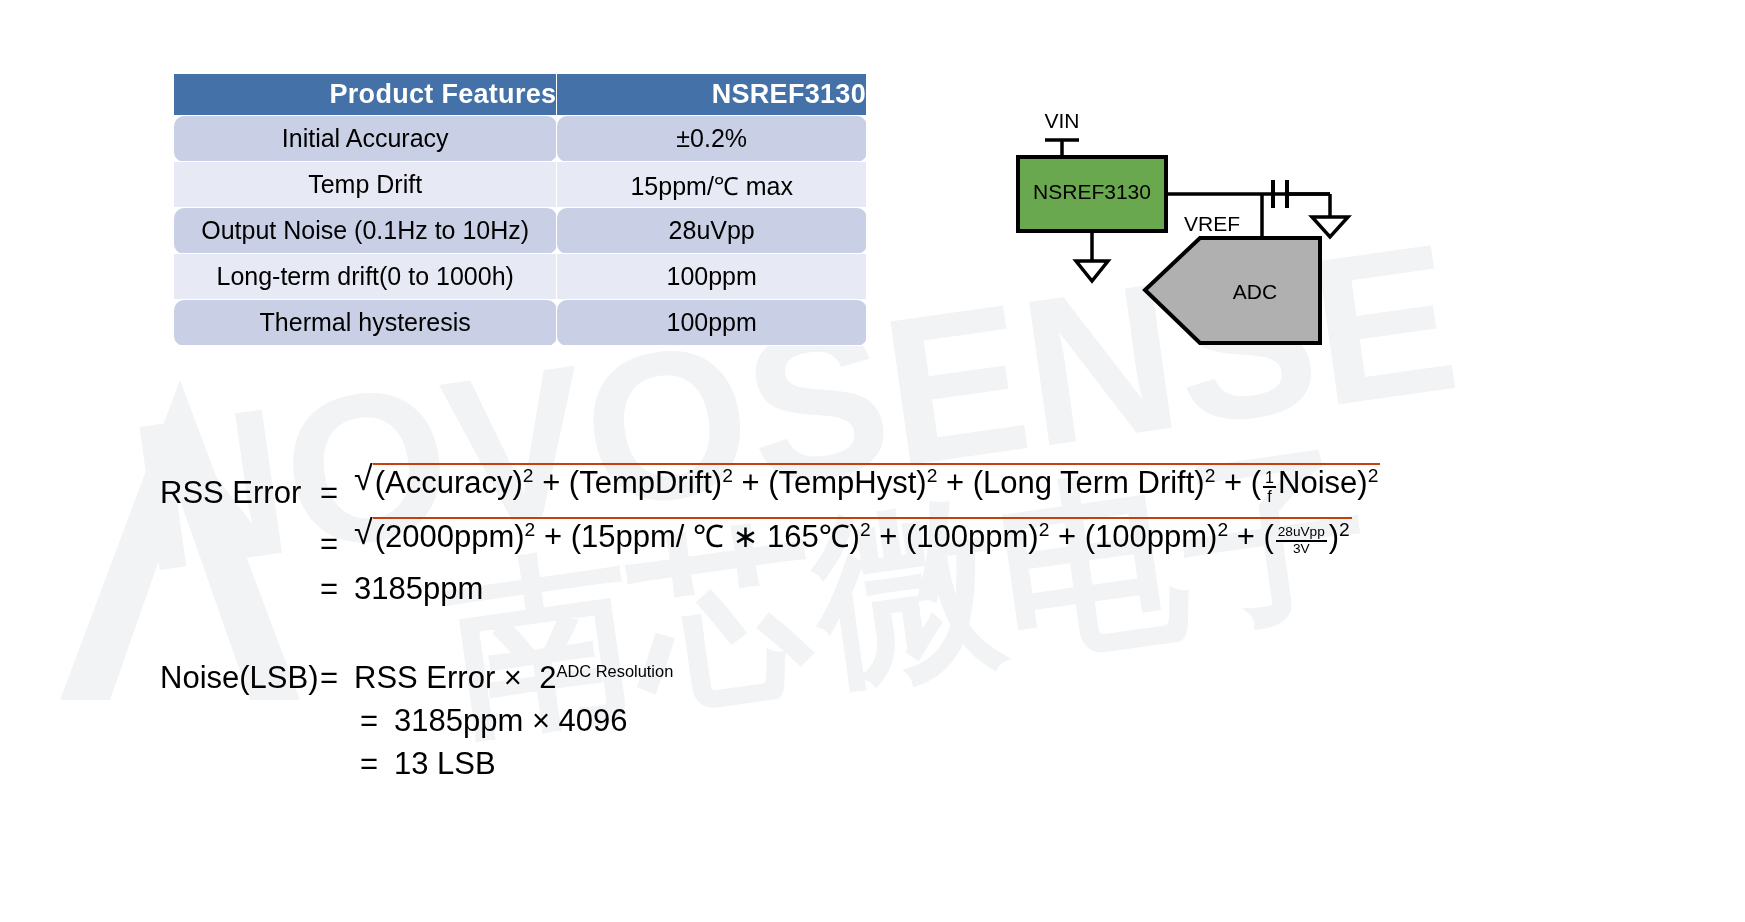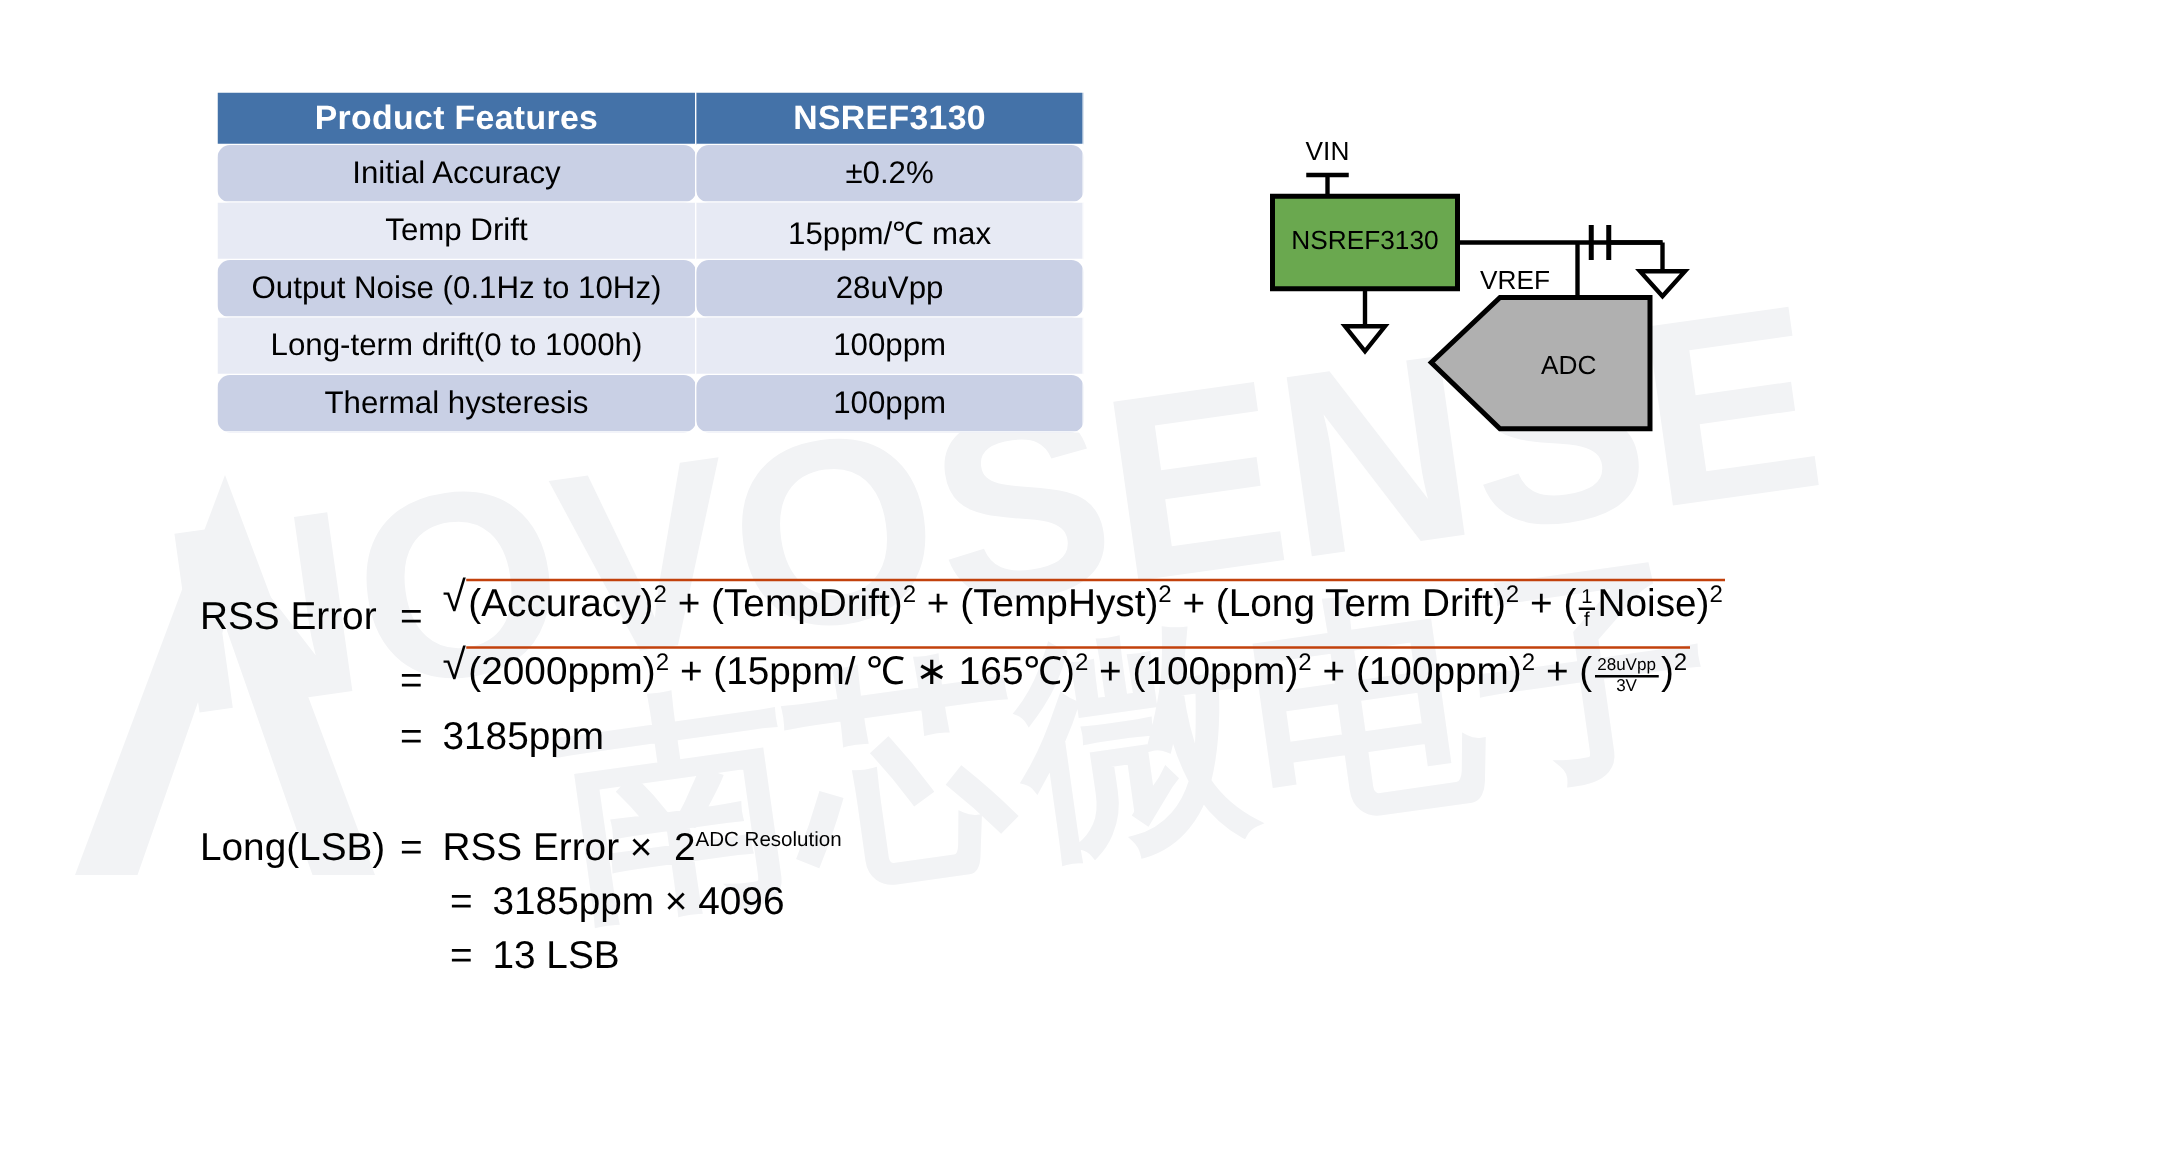--- a/index.html
+++ b/index.html
@@ -49,20 +49,21 @@
     padding: 0;
     border: 1px solid #ffffff;
   }
   #features-table th {
     background: #4472a8;
     color: #ffffff;
     font-size: 27px;
     font-weight: bold;
     height: 41px;
     letter-spacing: 0.3px;
+    text-align: right;
   }
   #features-table td {
     font-size: 25px;
     height: 45px;
     color: #000000;
   }
   #features-table tr.band-a td { background: #c9d0e5; border-radius: 10px; }
   #features-table tr.band-b td { background: #e7eaf4; margin-left: 24px; }
   #features-table col.c1 { width: 384px; }
   #features-table col.c2 { width: 310px; }
@@ -285,21 +286,21 @@
       </span>
     </div>
 
     <div class="mrow" style="margin-bottom:58px;">
       <span class="lhs" style="width:160px;"></span>
       <span class="eq" style="width:34px;">=</span>
       <span>3185ppm</span>
     </div>
 
     <div class="mrow" style="margin-bottom:12px;">
-      <span class="lhs" style="width:160px;">Long(LSB)</span>
+      <span class="lhs" style="width:160px;">Noise(LSB)</span>
       <span class="eq" style="width:34px;">=</span>
       <span>
         <span>RSS Error ×</span>
         &nbsp;<span>2</span><span class="supscript">ADC Resolution</span>
       </span>
     </div>
 
     <div class="mrow" style="margin-bottom:12px;">
       <span class="lhs" style="width:200px;"></span>
       <span class="eq" style="width:34px;">=</span>

